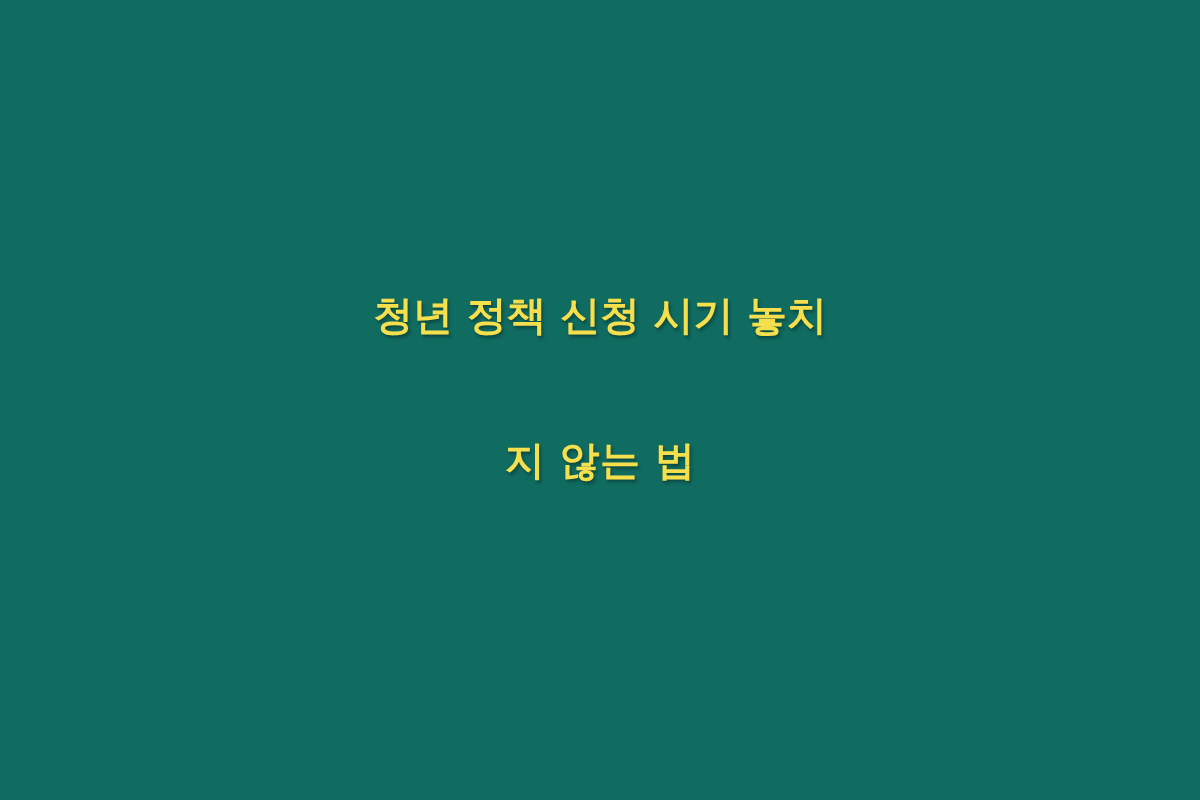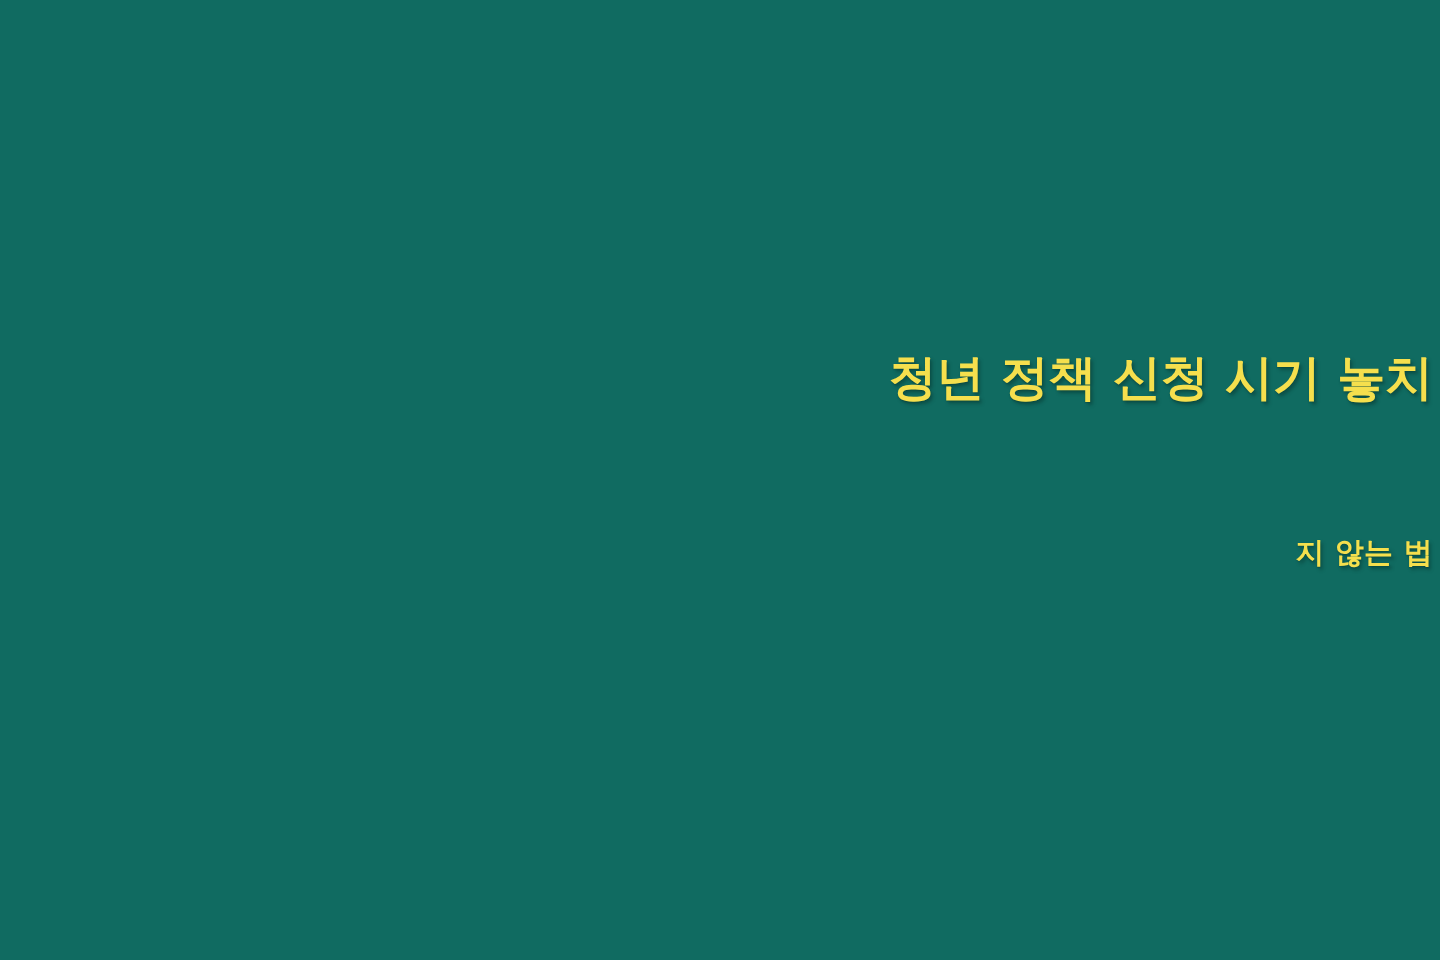--- a/index.html
+++ b/index.html
@@ -26,21 +26,21 @@
     align-items: center;
     justify-content: center;
     overflow: hidden;
     user-select: none;
   }
 
   
   .headline {
     position: relative;
     width: 1200px;
-    text-align: right;
+    text-align: center;
     padding: 0 6px;
     box-sizing: border-box;
     
     transform: translateY(-12px);
   }
 
   .headline-line {
     display: block;
     color: #F5DF4D;                 
     font-family: "DejaVu Sans", "Liberation Sans", sans-serif;
@@ -67,16 +67,16 @@
     letter-spacing: 0.012em;
   }
 </style>
 </head>
 <body>
 
 <div class="card" style="background: rgb(16, 107, 97);">
 
   <div class="headline">
     <span class="headline-line line-1" style="color: rgb(245, 223, 77); font-size: 40px;">청년 정책 신청 시기 놓치</span>
-    <span class="headline-line line-2" style="color: rgb(245, 223, 77); font-size: 24px;">지 않는 법</span>
+    <span class="headline-line line-2" style="color: rgb(245, 223, 77); font-size: 40px;">지 않는 법</span>
   </div>
 
 </div>
 
 </body></html>

